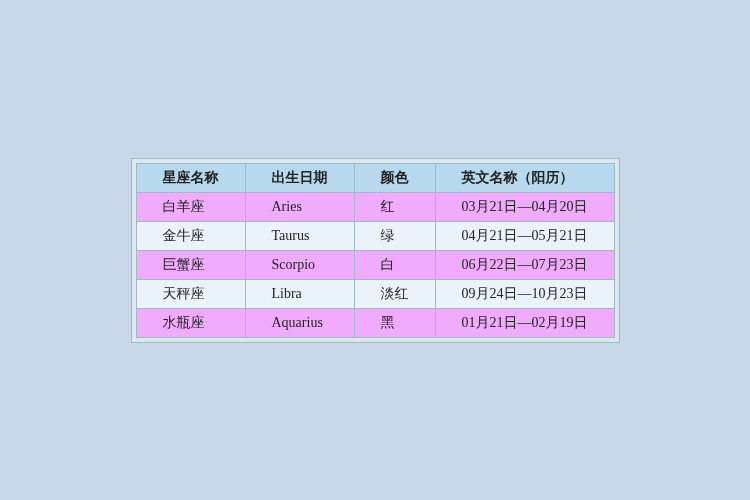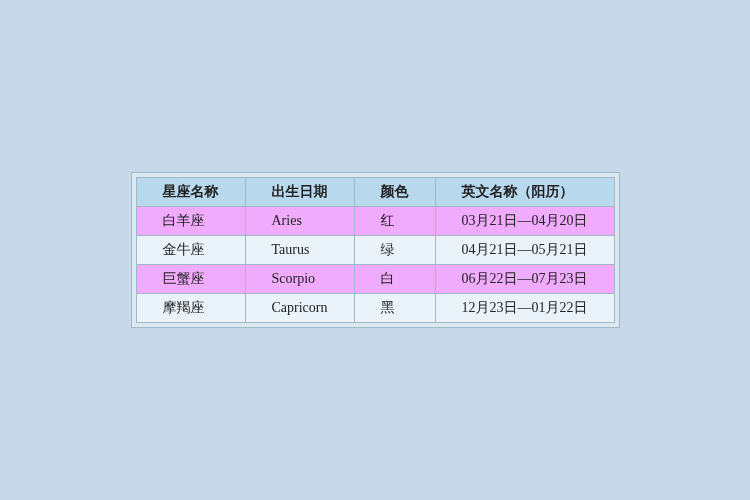--- a/index.html
+++ b/index.html
@@ -68,20 +68,26 @@
           <td>绿</td>
           <td>04月21日—05月21日</td>
         </tr>
         <tr>
           <td>巨蟹座</td>
           <td>Scorpio</td>
           <td>白</td>
           <td>06月22日—07月23日</td>
         </tr>
         <tr>
-          <td>摩羯座</td>
-          <td>Capricorn</td>
+          <td>天秤座</td>
+          <td>Libra</td>
+          <td>淡红</td>
+          <td>09月24日—10月23日</td>
+        </tr>
+        <tr>
+          <td>水瓶座</td>
+          <td>Aquarius</td>
           <td>黑</td>
-          <td>12月23日—01月22日</td>
+          <td>01月21日—02月19日</td>
         </tr>
       </tbody>
   </table>
 </div>
 
 </body></html>

